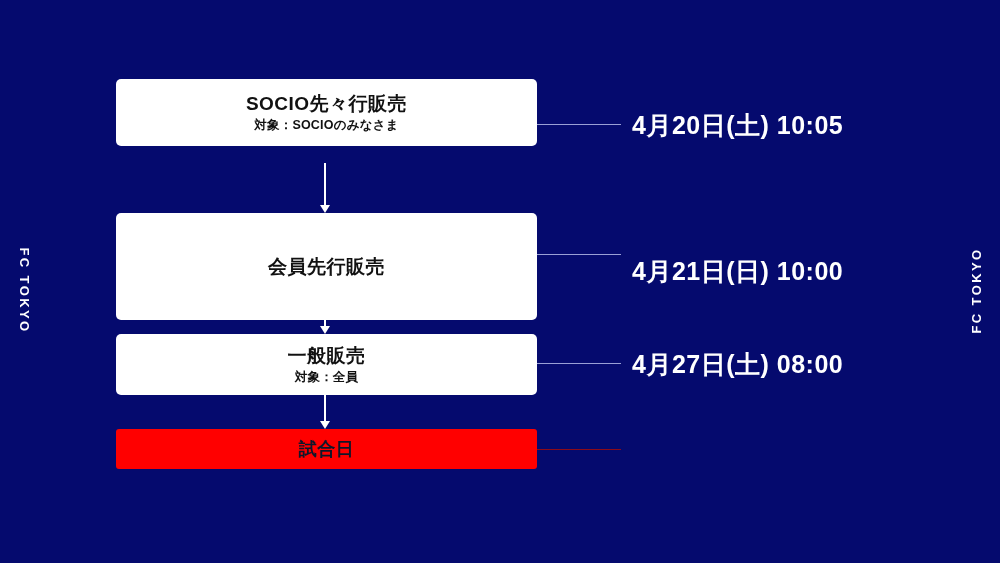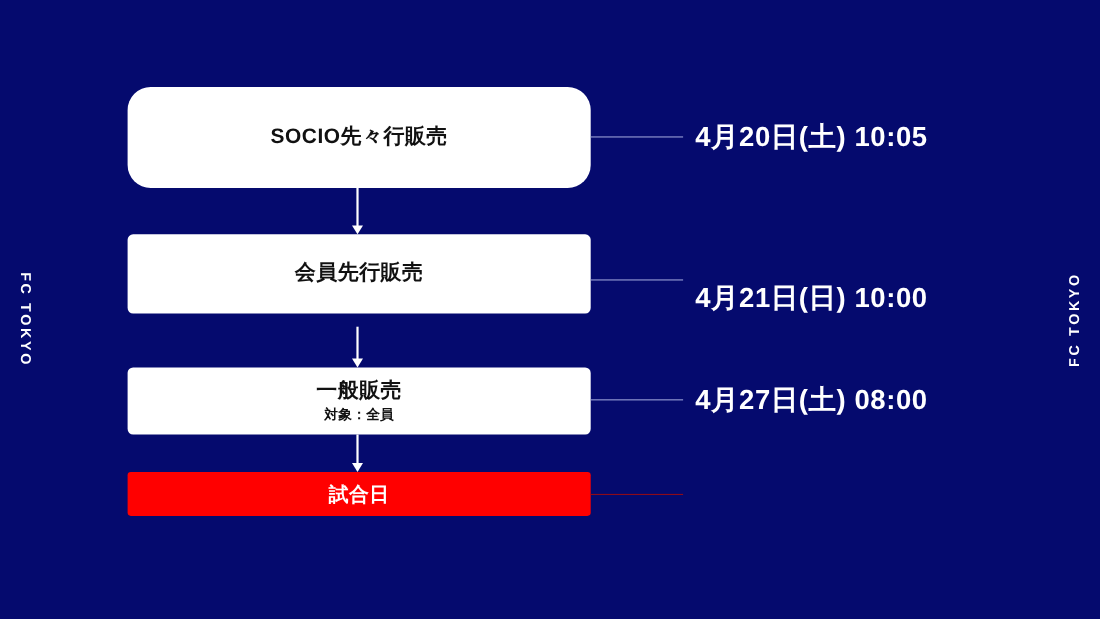--- a/index.html
+++ b/index.html
@@ -41,22 +41,22 @@
     left:116px;
     width:421px;
     background:#ffffff;
     border-radius:5px;
     display:flex;
     flex-direction:column;
     align-items:center;
     justify-content:center;
     box-sizing:border-box;
   }
-  .box-1{top:79px;height:92px;border-radius:21px;}
-  .box-2{top:213px;height:72px;}
+  .box-1{top:79px;height:67px;}
+  .box-2{top:213px;height:107px;}
   .box-3{top:334px;height:61px;font-family:Liberation Serif, serif;}
   .box-4{
     top:429px;height:40px;
     background:#ff0000;
     border-radius:3px;
   }
   .box-title{
     color:#111111;
     font-weight:bold;
     font-size:19px;
@@ -65,21 +65,21 @@
   }
   .box-sub{
     color:#111111;
     font-weight:bold;
     font-size:12.5px;
     line-height:1.3;
     margin-top:2px;
     letter-spacing:0.2px;
     white-space:pre;
   }
-  .box-4 .box-title{color:#ffffff;font-size:18px;}
+  .box-4 .box-title{color:#0f172a;font-size:18px;}
 
   
   .arrow{
     position:absolute;
     left:324px;
     width:2px;
     background:#ffffff;
   }
   .arrow::after{
     content:"";
@@ -128,20 +128,21 @@
 </head>
 <body>
 
 <div class="stage">
 
   <div class="brand brand-left">FC TOKYO</div>
   <div class="brand brand-right">FC TOKYO</div>
 
   <div class="box box-1">
     <div class="box-title">SOCIO先々行販売</div>
+    <div class="box-sub">対象：SOCIOのみなさま</div>
   </div>
   <div class="arrow arrow-1"></div>
   <div class="hline hline-1"></div>
   <div class="date date-1">4月20日(土) 10:05</div>
 
   <div class="box box-2">
     <div class="box-title">会員先行販売</div>
   </div>
   <div class="arrow arrow-2"></div>
   <div class="hline hline-2"></div>

